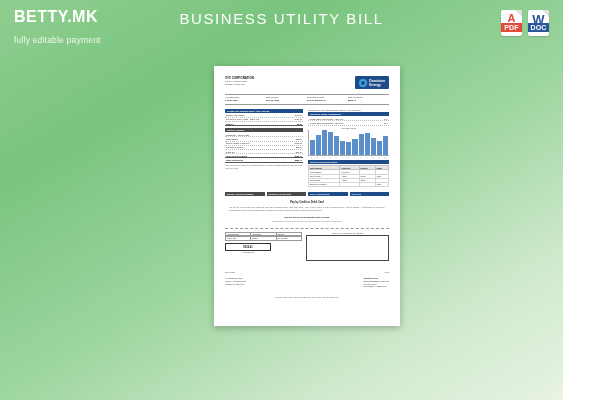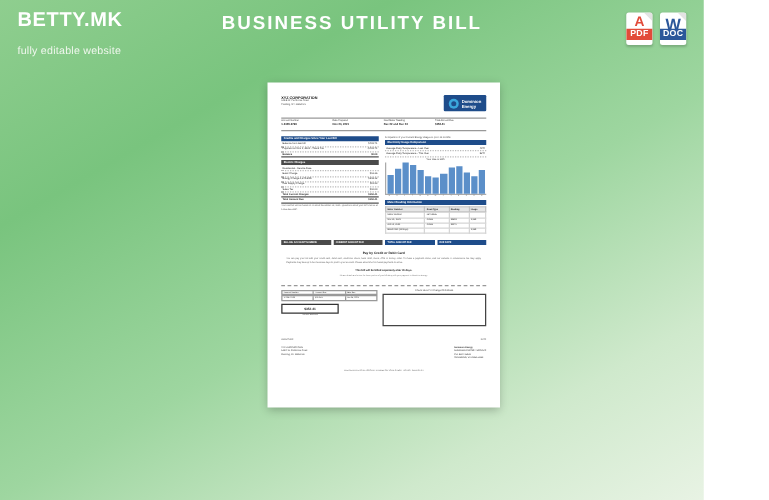--- a/index.html
+++ b/index.html
@@ -22,21 +22,21 @@
     font-size: 16px; font-weight: bold; letter-spacing: 0.5px;
     color: #ffffff;
   }
   .brand-sub {
     margin-top: 9px;
     font-size: 8.5px; color: #f0f7ee; letter-spacing: 0.2px;
   }
   .page-title {
     position: absolute; left: 0; right: 0; top: 10px;
     text-align: center;
-    font-size: 15px; font-weight: bold; letter-spacing: 1.6px;
+    font-size: 15px; font-weight: normal; letter-spacing: 1.6px;
     color: #ffffff;
   }
   .filetypes {
     position: absolute; right: 14px; top: 10px;
     display: flex; gap: 6px; align-items: flex-start;
   }
   .ficon {
     width: 21px; height: 26px; border-radius: 2px;
     position: relative; background: #ffffff;
     box-shadow: 0 1px 2px rgba(0,0,0,.18);
@@ -182,21 +182,21 @@
   .addr { font-size: 1.8px; line-height: 1.5; color: #333; }
   .foot { margin-top: 9px; font-size: 1.6px; color: #666; text-align: center; }
 </style>
 </head>
 <body>
 
 <div id="page">
 
   <div class="brand">
     <div class="brand-name">BETTY.MK</div>
-    <div class="brand-sub">fully editable website</div>
+    <div class="brand-sub">fully editable payment</div>
   </div>
 
   <div class="page-title">BUSINESS UTILITY BILL</div>
 
   <div class="filetypes">
     <div class="ficon pdf">
       <div class="corner"></div>
       <div class="bigletter">A</div>
       <div class="tag">PDF</div>
     </div>

